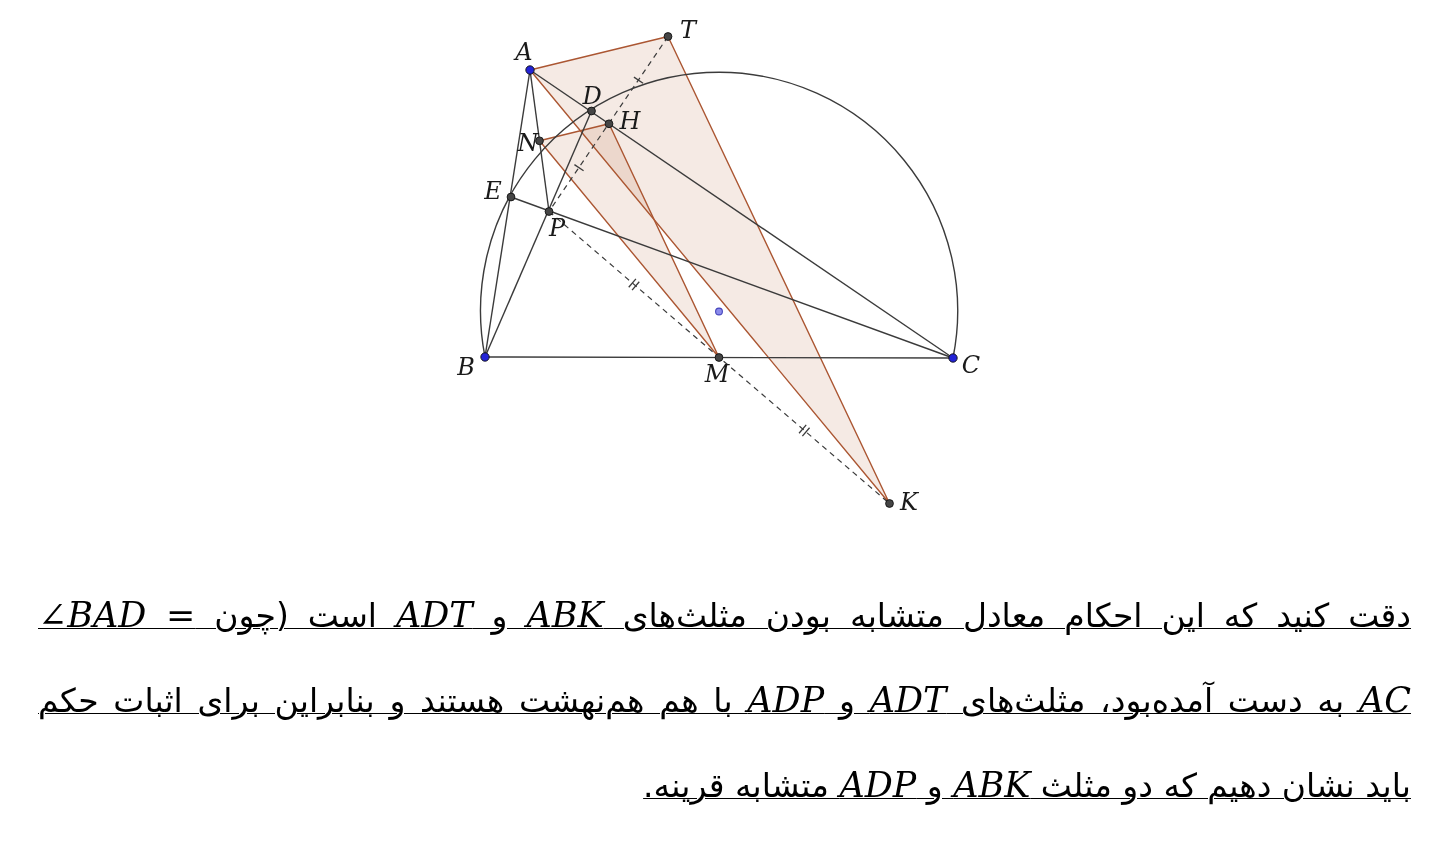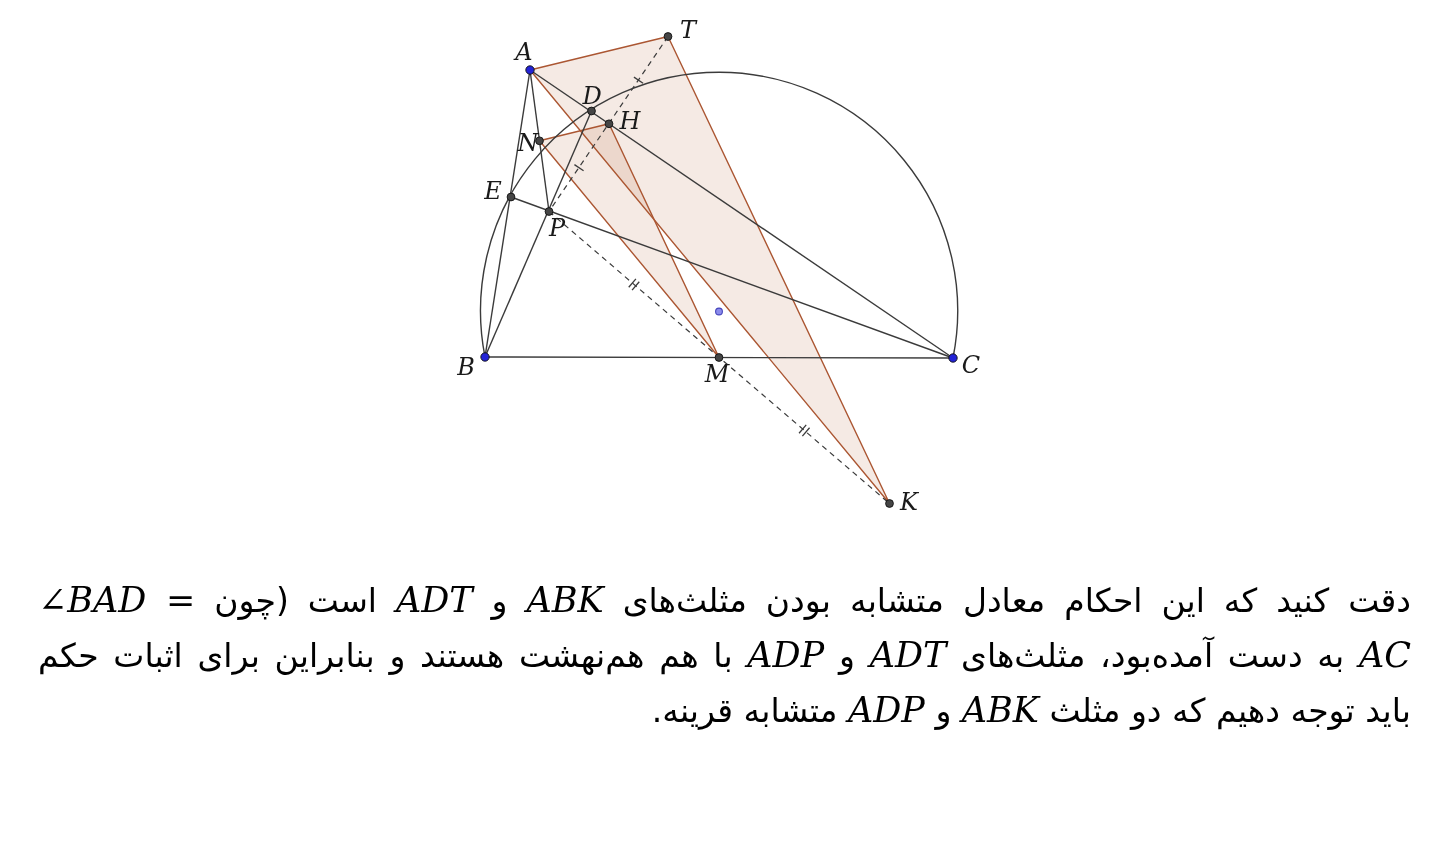--- a/index.html
+++ b/index.html
@@ -2,21 +2,21 @@
 <html><head>
 <meta charset="utf-8">
 <style>
   html,body{margin:0;padding:0;background:#ffffff;}
   body{width:1439px;height:849px;overflow:hidden;position:relative;
        font-family:"DejaVu Sans",sans-serif;}
   #fig{position:absolute;left:0;top:0;}
   #fig text{font:italic 24px "DejaVu Serif","DejaVu Sans",serif;fill:#1a1a1a;
             text-anchor:middle;dominant-baseline:central;}
   #solution{position:absolute;left:38px;right:28px;top:576px;color:#000;}
-  .tline{direction:rtl;text-align:right;line-height:48px;}
+  .tline{direction:rtl;text-align:right;line-height:79px;text-decoration:underline;}
   .tline.just{text-align:justify;text-align-last:justify;}
   .fa{font-family:"DejaVu Sans",sans-serif;font-size:33px;}
   .math{font-family:"DejaVu Serif","DejaVu Sans",serif;font-style:italic;
         font-size:35px;direction:ltr;unicode-bidi:embed;}
 </style>
 </head>
 <body>
 
 <svg id="fig" width="1439" height="565" viewBox="0 0 1439 565">
     <polygon points="530,70 668,36.5 889.5,503.5" fill="rgba(177,90,49,0.13)" stroke="#ab5632" stroke-width="1.4" stroke-linejoin="round"></polygon>
@@ -57,14 +57,14 @@
     <circle cx="549" cy="211.5" r="3.9" fill="#454545" stroke="#111111" stroke-width="0.9"></circle>
     <text x="557" y="228">P</text>
     <circle cx="668" cy="36.5" r="3.9" fill="#454545" stroke="#111111" stroke-width="0.9"></circle>
     <text x="688" y="30">T</text>
     <circle cx="719" cy="311.5" r="3.4" fill="#8b8bec" stroke="#4545bb" stroke-width="1.1"></circle>
   </svg>
 
 <div id="solution">
     <div class="tline just"><span class="fa">دقت کنید که این احکام معادل متشابه بودن مثلث‌های </span><span class="math" dir="ltr">ABK</span><span class="fa"> و </span><span class="math" dir="ltr">ADT</span><span class="fa"> است (چون </span><span class="math" dir="ltr">∠BAD =</span></div>
     <div class="tline just"><span class="math" dir="ltr">AC</span><span class="fa"> به دست آمده‌بود، مثلث‌های </span><span class="math" dir="ltr">ADT</span><span class="fa"> و </span><span class="math" dir="ltr">ADP</span><span class="fa"> با هم هم‌نهشت هستند و بنابراین برای اثبات حکم </span></div>
-    <div class="tline"><span class="fa">باید توجه دهیم که دو مثلث </span><span class="math" dir="ltr">ABK</span><span class="fa"> و </span><span class="math" dir="ltr">ADP</span><span class="fa"> متشابه قرینه.</span></div>
+    <div class="tline"><span class="fa">باید نشان دهیم که دو مثلث </span><span class="math" dir="ltr">ABK</span><span class="fa"> و </span><span class="math" dir="ltr">ADP</span><span class="fa"> متشابه قرینه.</span></div>
   </div>
 
 </body></html>

